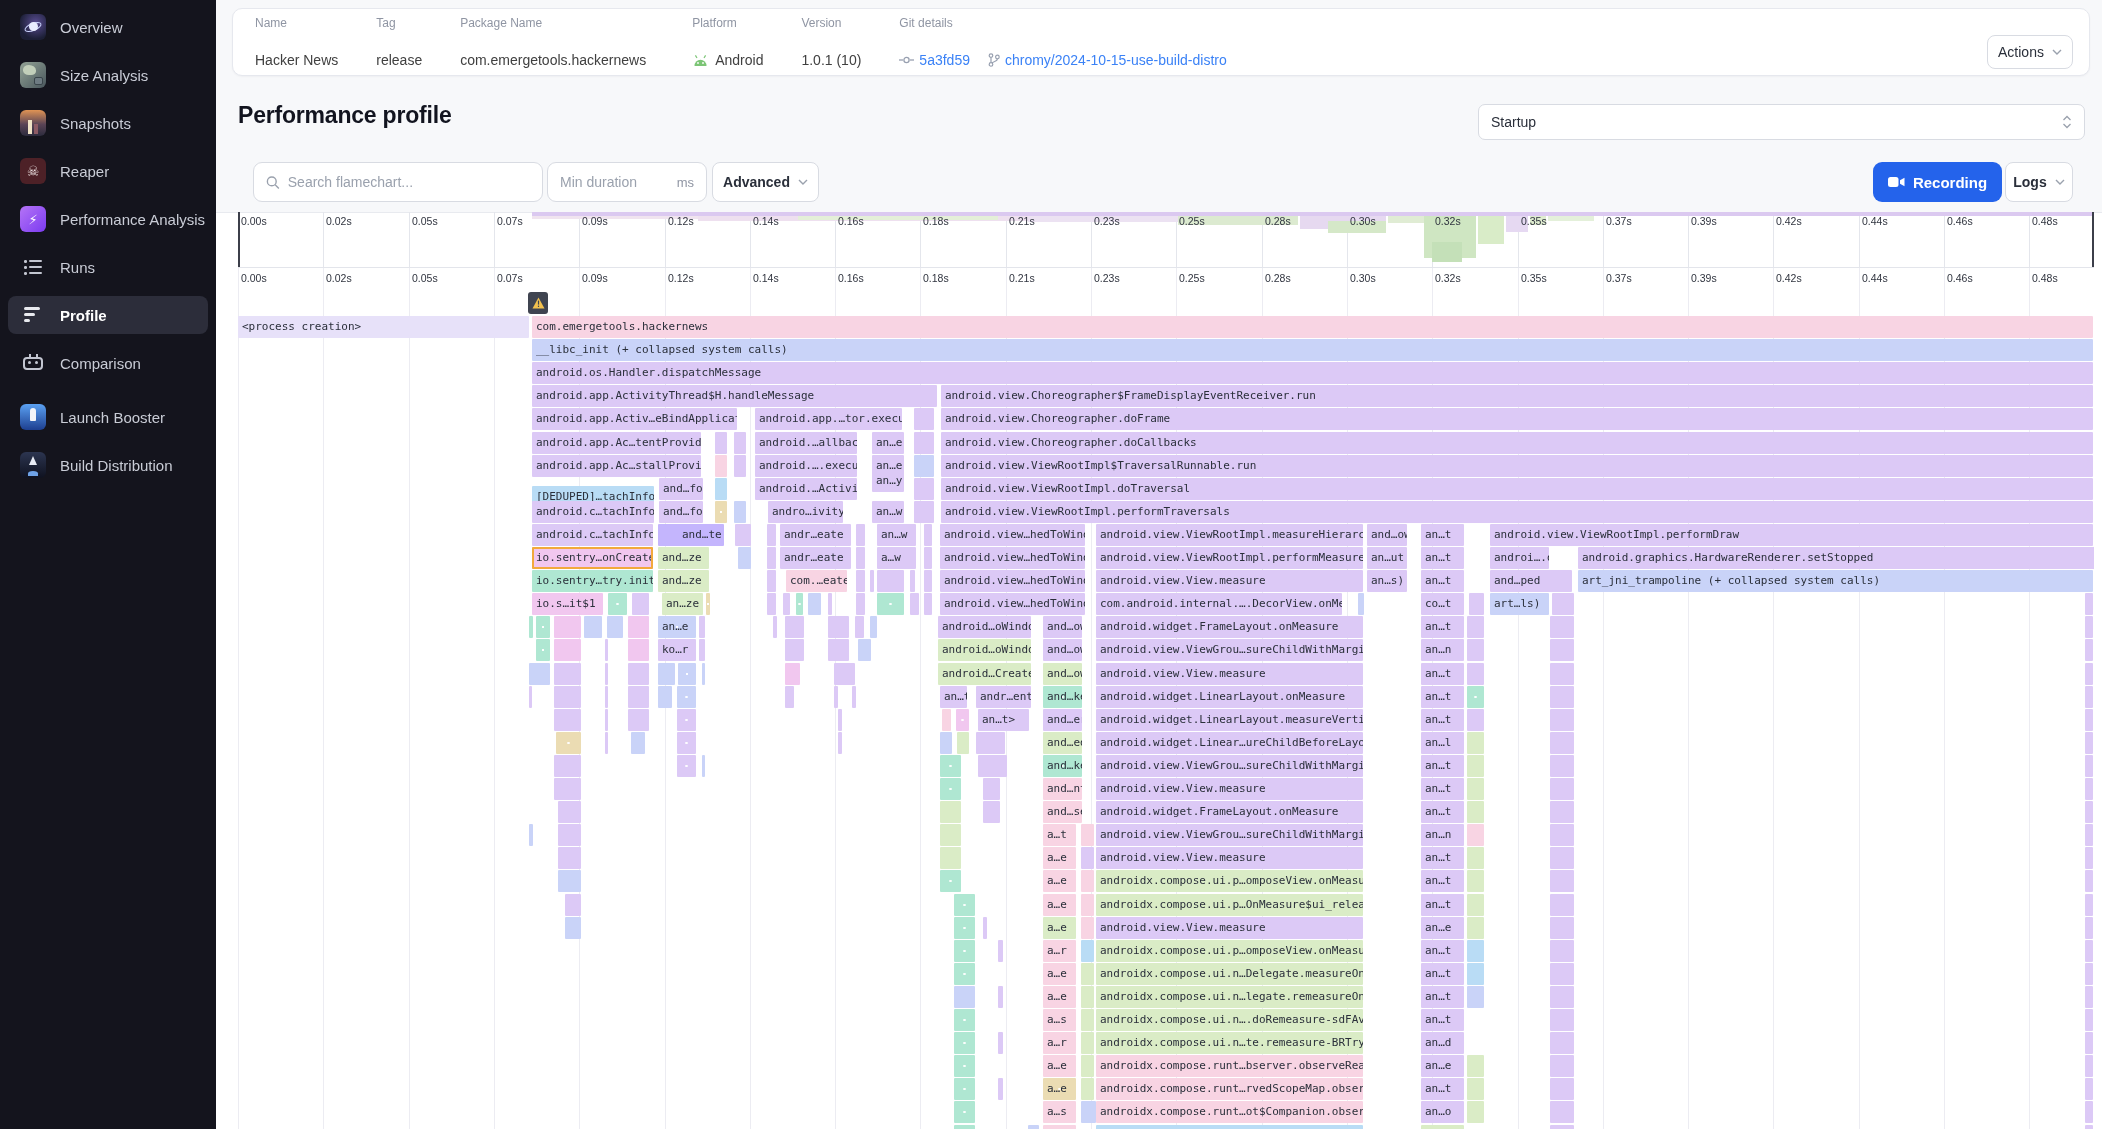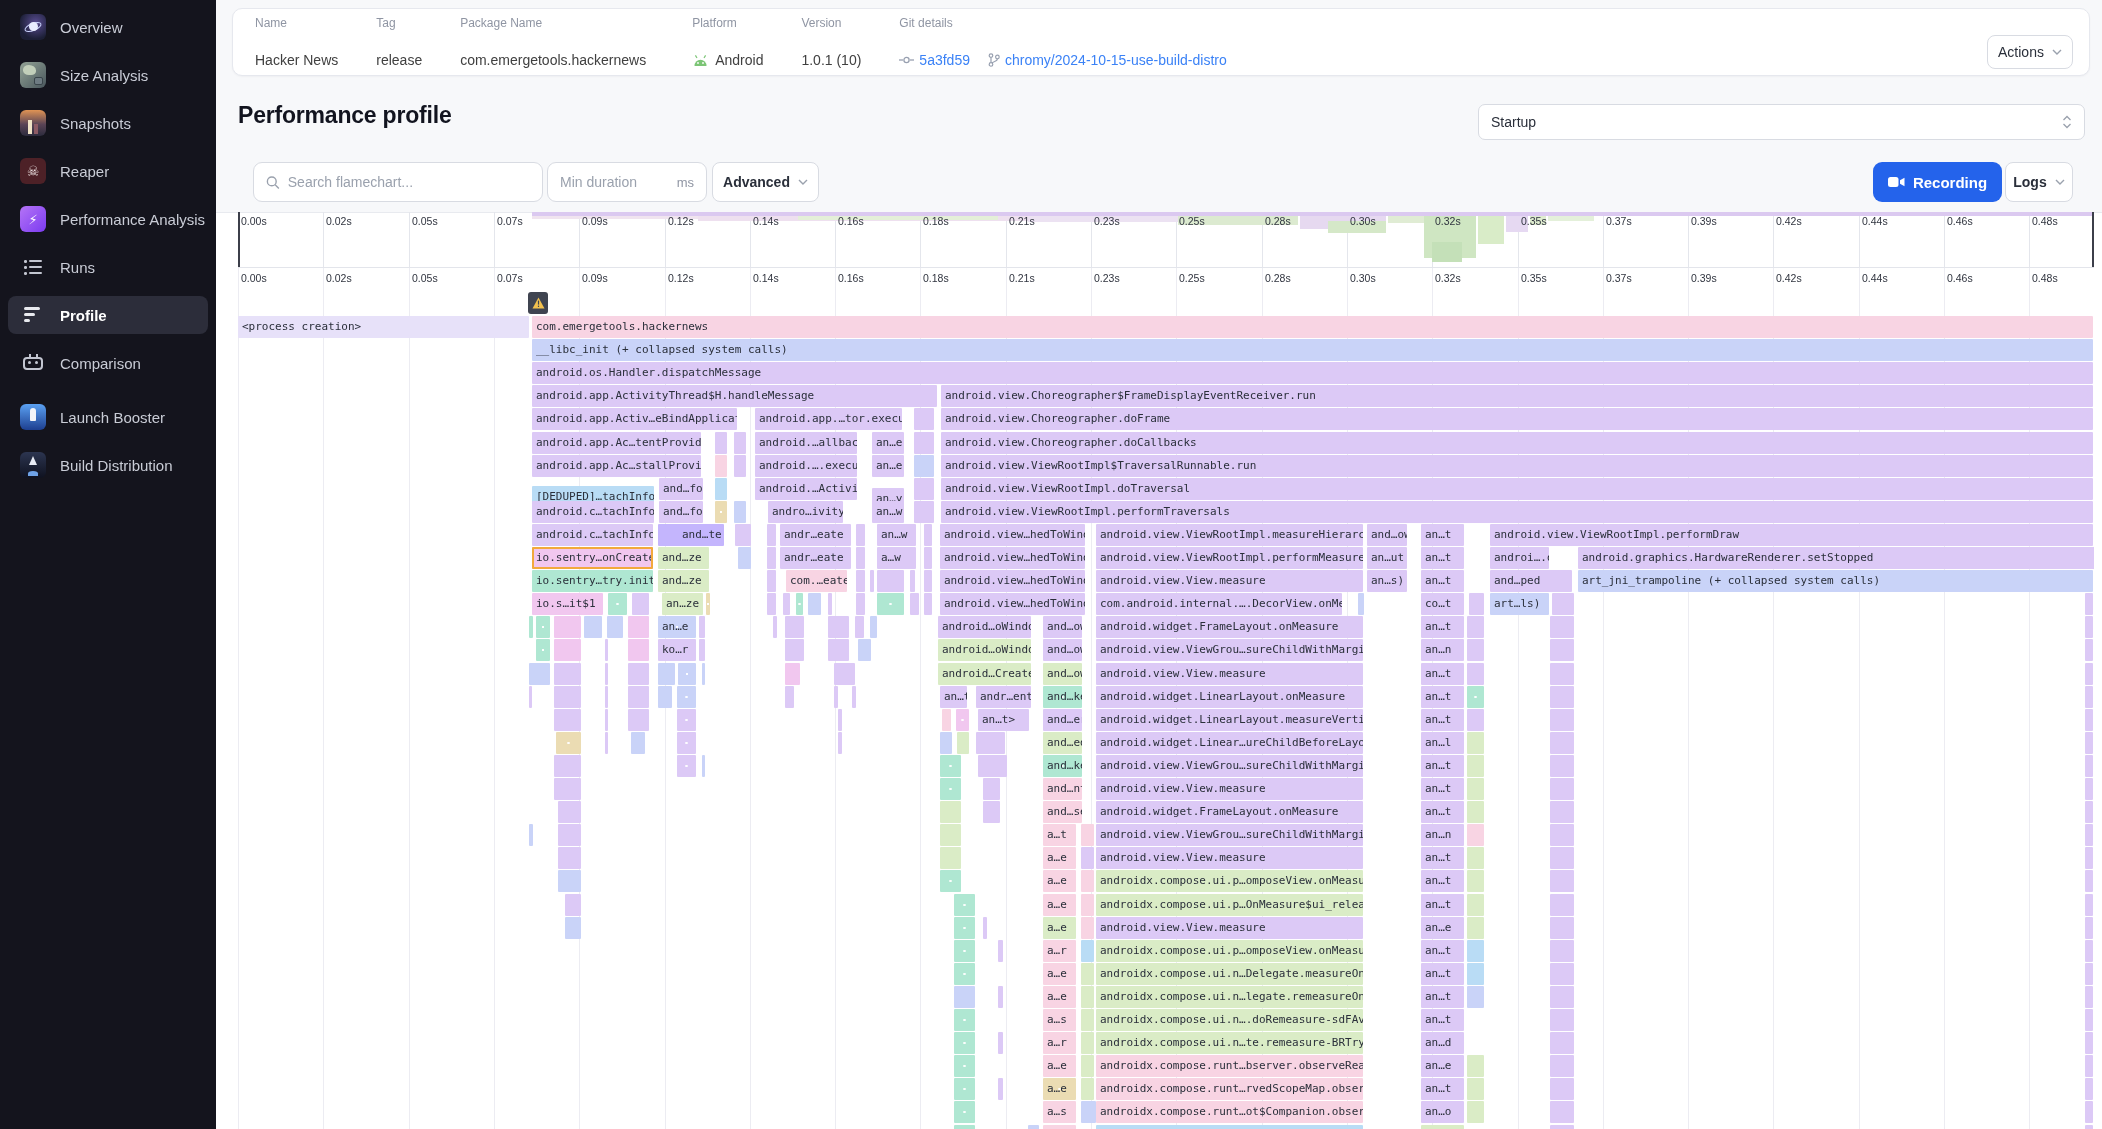--- a/index.html
+++ b/index.html
@@ -411,21 +411,21 @@
           <div class="blk" style="left: 477px; top: 139px; width: 12px; background: rgb(248, 212, 227);"></div>
           <div class="blk" style="left: 496px; top: 139px; width: 12px; background: rgb(220, 201, 246);"></div>
           <div class="blk lbl" style="left: 517px; top: 139px; width: 102px; background: rgb(220, 201, 246);">android.….execute</div>
           <div class="blk lbl" style="left: 634px; top: 139px; width: 32px; background: rgb(220, 201, 246);">an…e</div>
           <div class="blk" style="left: 676px; top: 139px; width: 20px; background: rgb(201, 211, 248);"></div>
           <div class="blk lbl" style="left: 703px; top: 139px; width: 1152px; background: rgb(220, 201, 246);">android.view.ViewRootImpl$TraversalRunnable.run</div>
           <div class="blk lbl" style="left: 294px; top: 162px; width: 122px; background: rgb(185, 220, 245); margin-top: 8px;">[DEDUPED]…tachInfo</div>
           <div class="blk lbl" style="left: 421px; top: 162px; width: 44px; background: rgb(220, 201, 246);">and…fo</div>
           <div class="blk" style="left: 477px; top: 162px; width: 12px; background: rgb(185, 220, 245);"></div>
           <div class="blk lbl" style="left: 517px; top: 162px; width: 102px; background: rgb(220, 201, 246);">android.…Activity</div>
-          <div class="blk lbl" style="left: 634px; top: 172px; width: 32px; background: rgb(220, 201, 246);">an…y</div>
+          <div class="blk lbl" style="left: 634px; top: 154px; width: 32px; background: rgb(220, 201, 246);">an…y</div>
           <div class="blk" style="left: 676px; top: 162px; width: 20px; background: rgb(220, 201, 246);"></div>
           <div class="blk lbl" style="left: 703px; top: 162px; width: 1152px; background: rgb(220, 201, 246);">android.view.ViewRootImpl.doTraversal</div>
           <div class="blk lbl" style="left: 294px; top: 185px; width: 122px; background: rgb(220, 201, 246);">android.c…tachInfo</div>
           <div class="blk lbl" style="left: 421px; top: 185px; width: 44px; background: rgb(220, 201, 246);">and…fo</div>
           <div class="blk dotted" style="left: 477px; top: 185px; width: 12px; background-position: initial; background-size: initial; background-repeat: initial; background-attachment: initial; background-origin: initial; background-clip: initial; background-color: rgb(235, 220, 179);"></div>
           <div class="blk" style="left: 496px; top: 185px; width: 12px; background: rgb(201, 211, 248);"></div>
           <div class="blk lbl" style="left: 530px; top: 185px; width: 75px; background: rgb(220, 201, 246);">andro…ivity</div>
           <div class="blk lbl" style="left: 634px; top: 185px; width: 32px; background: rgb(220, 201, 246);">an…w</div>
           <div class="blk" style="left: 676px; top: 185px; width: 20px; background: rgb(220, 201, 246);"></div>
           <div class="blk lbl" style="left: 703px; top: 185px; width: 1152px; background: rgb(220, 201, 246);">android.view.ViewRootImpl.performTraversals</div>

